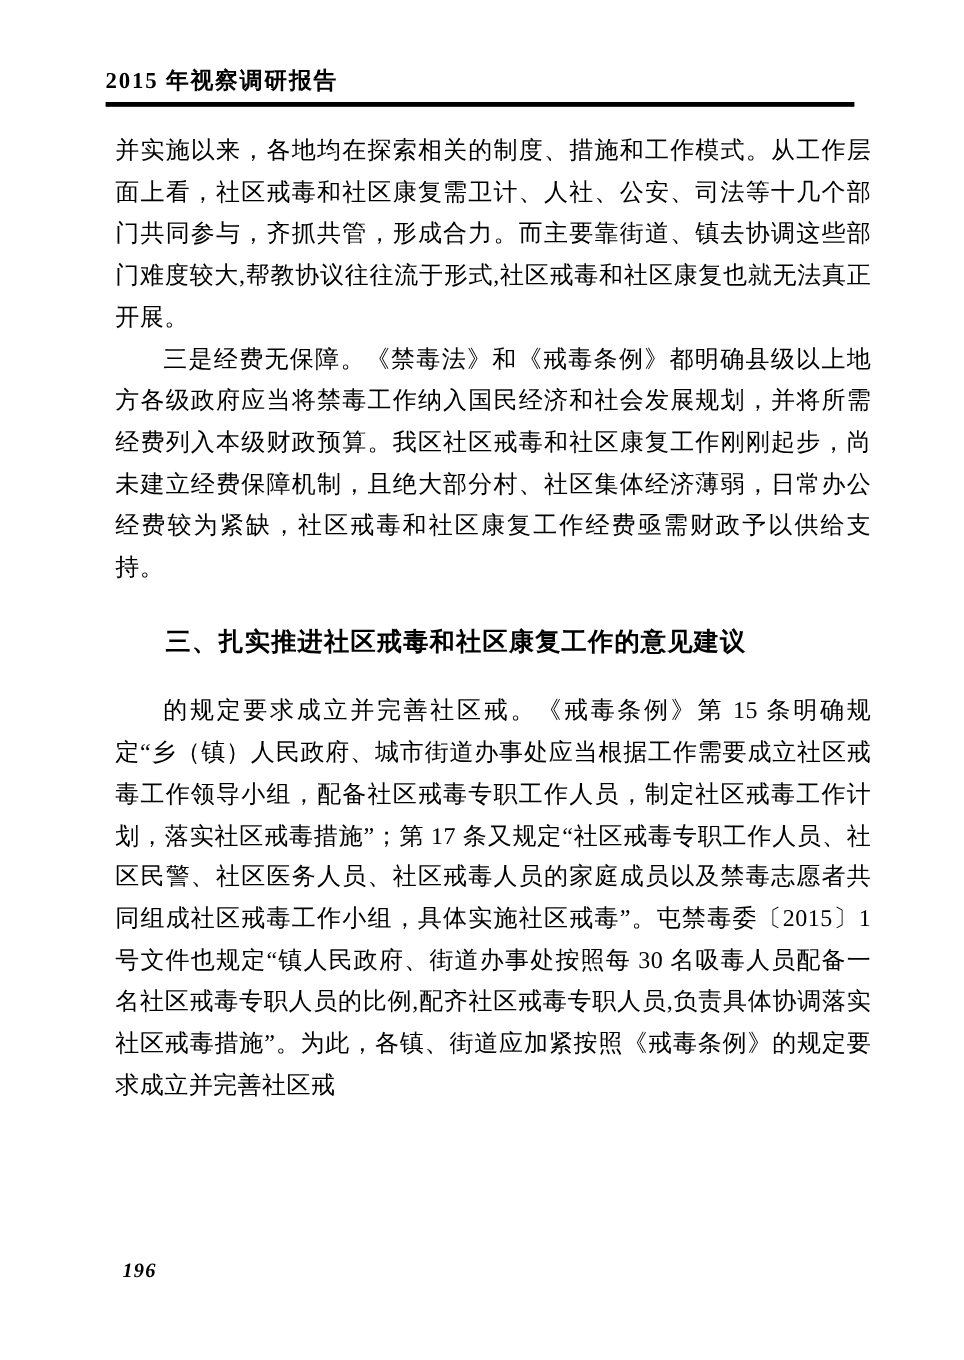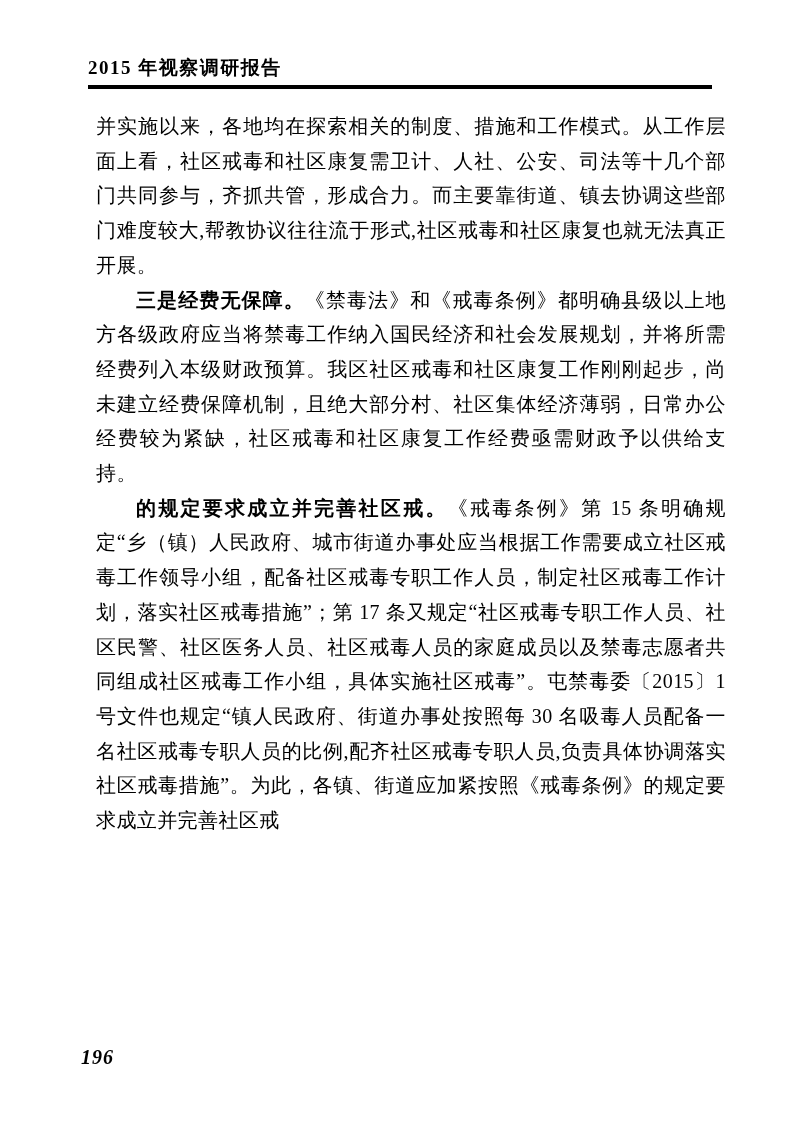--- a/index.html
+++ b/index.html
@@ -43,34 +43,34 @@
     text-justify: inter-ideograph;
     margin-left: 8px;
   }
   .body-text p {
     margin: 0;
   }
   .para-indent {
     text-indent: 2em;
   }
   .bold {
-    font-weight: bold;
+    font-weight: normal;
   }
   .section-heading {
     font-weight: bold;
     text-indent: 2em;
     margin: 27px 0 23px 0;
     font-size: 21px;
     letter-spacing: 1px;
   }
   .page-number {
     position: absolute;
-    left: 81px;
+    left: 102px;
     bottom: 64px;
-    font-size: 20px;
+    font-size: 17px;
     font-weight: bold;
     font-style: italic;
     letter-spacing: 1px;
   }
 </style>
 </head>
 <body>
 
 <div class="page">
 
@@ -78,20 +78,21 @@
     <div class="header-title">2015 年视察调研报告</div>
     <div class="header-rule"></div>
   </div>
 
   <div class="body-text">
 
     <p><span>并实施以来，各地均在探索相关的制度、措施和工作模式。从工作层面上看，社区戒毒和社区康复需卫计、人社、公安、司法等十几个部门共同参与，齐抓共管，形成合力。而主要靠街道、镇去协调这些部门难度较大,帮教协议往往流于形式,社区戒毒和社区康复也就无法真正开展。</span></p>
 
     <p class="para-indent"><span class="bold">三是经费无保障。</span><span>《禁毒法》和《戒毒条例》都明确县级以上地方各级政府应当将禁毒工作纳入国民经济和社会发展规划，并将所需经费列入本级财政预算。我区社区戒毒和社区康复工作刚刚起步，尚未建立经费保障机制，且绝大部分村、社区集体经济薄弱，日常办公经费较为紧缺，社区戒毒和社区康复工作经费亟需财政予以供给支持。</span></p>
 
+    <div class="section-heading">三、扎实推进社区戒毒和社区康复工作的意见建议</div>
 
 
     <p class="para-indent"><span class="bold">的规定要求成立并完善社区戒。</span><span>《戒毒条例》第 15 条明确规定“乡（镇）人民政府、城市街道办事处应当根据工作需要成立社区戒毒工作领导小组，配备社区戒毒专职工作人员，制定社区戒毒工作计划，落实社区戒毒措施”；第 17 条又规定“社区戒毒专职工作人员、社区民警、社区医务人员、社区戒毒人员的家庭成员以及禁毒志愿者共同组成社区戒毒工作小组，具体实施社区戒毒”。屯禁毒委〔2015〕1 号文件也规定“镇人民政府、街道办事处按照每 30 名吸毒人员配备一名社区戒毒专职人员的比例,配齐社区戒毒专职人员,负责具体协调落实社区戒毒措施”。为此，各镇、街道应加紧按照《戒毒条例》的规定要求成立并完善社区戒</span></p>
 
   </div>
 
   <div class="page-number">196</div>
 
 </div>
 

